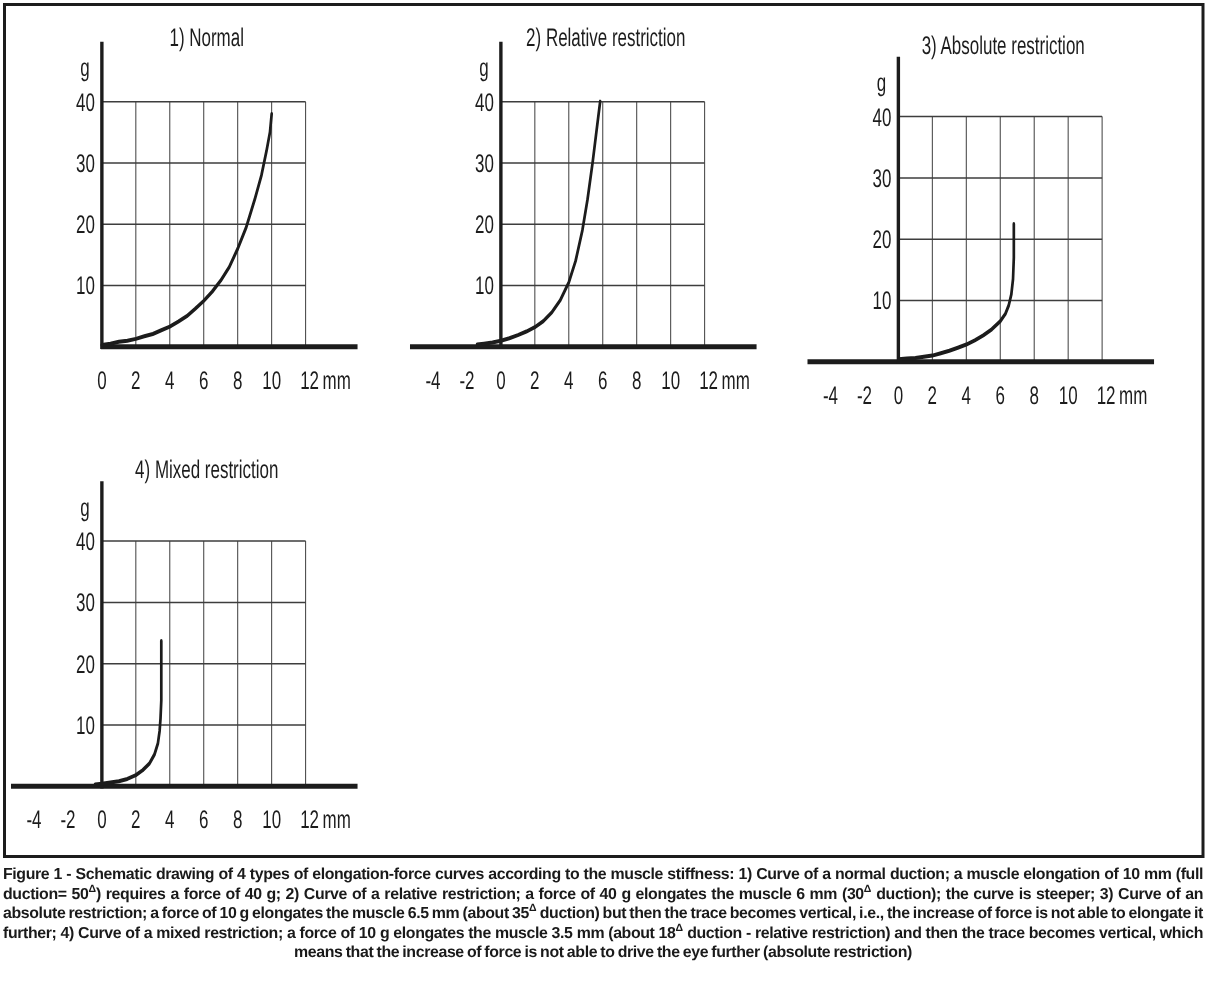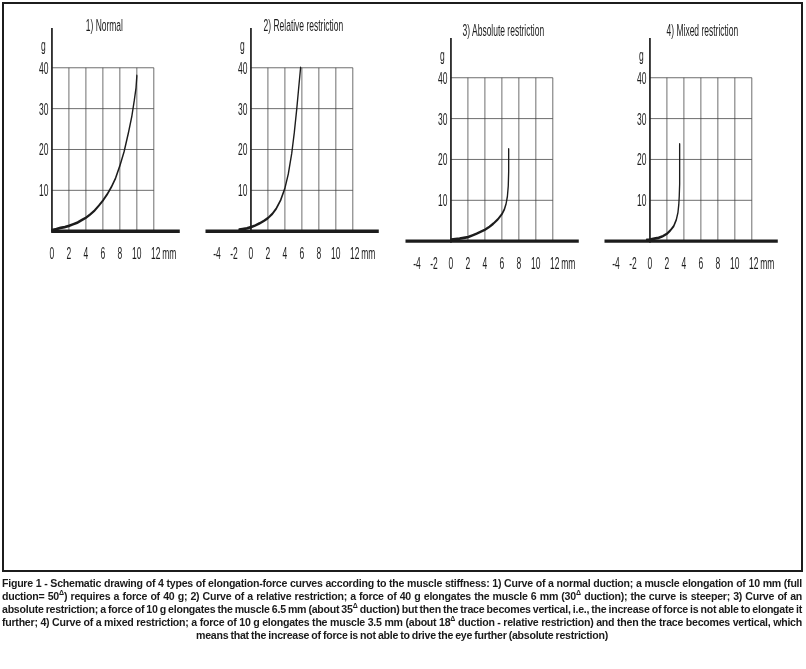--- a/index.html
+++ b/index.html
@@ -3,21 +3,21 @@
 <meta charset="utf-8">
 <style>
   html,body{margin:0;padding:0;background:#ffffff;}
   body{
     width:806px;height:669px;position:relative;overflow:hidden;
     font-family:"Liberation Sans",sans-serif;
   }
   .figure-box{
     position:absolute;left:2px;top:2px;width:797px;height:566px;
     border:2px solid #1c1c1c;background:#ffffff;
-    display:grid;grid-template-columns:1fr 1fr 1fr 1fr;grid-template-rows:1fr 1fr;
+    display:grid;grid-template-columns:1fr 1fr 1fr;grid-template-rows:1fr 1fr;
   }
   .panel{position:relative;overflow:hidden;}
   .panel svg{display:block;width:100%;height:100%;}
   .panel svg text{
     font-family:"Liberation Sans",sans-serif;
     fill:#1c1c1c;
   }
   .caption{
     position:absolute;left:2px;top:577px;width:800px;
     font-family:"Liberation Sans",sans-serif;

